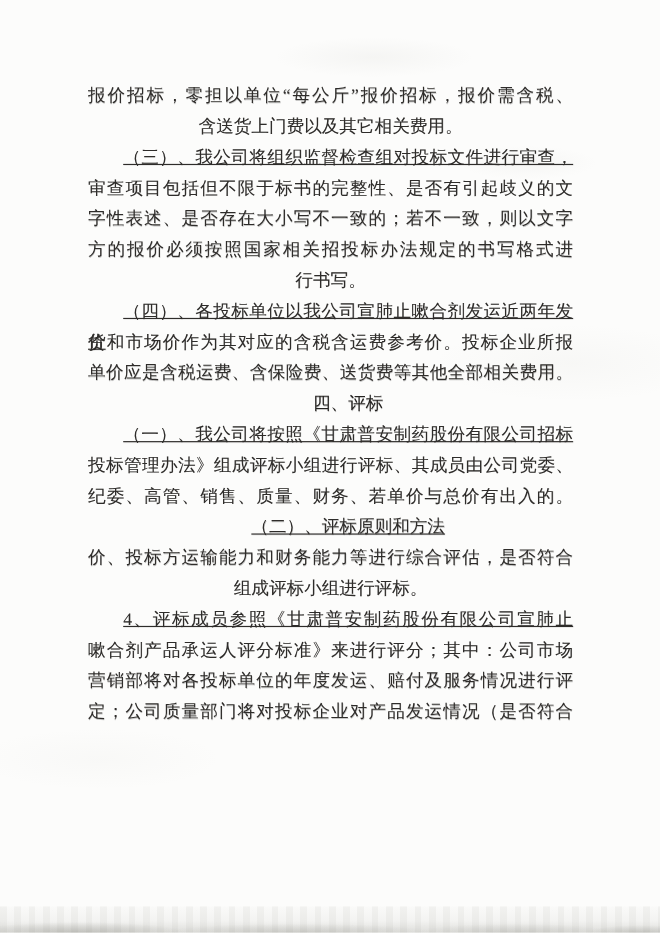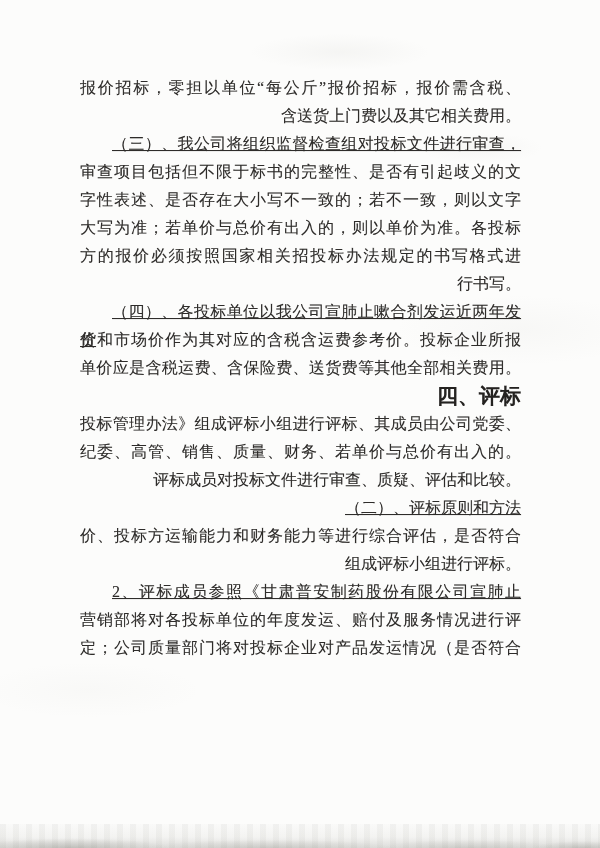--- a/index.html
+++ b/index.html
@@ -28,34 +28,34 @@
     left: 80px;
     top: 74px;
     width: 441px;
     font-size: 16px;
     line-height: 28px;
     color: #2e2c2a;
     text-shadow: 0.3px 0.3px 0.4px rgba(40,40,40,0.25);
   }
   .ln {
     height: 28px;
-    text-align: right;
+    text-align: center;
   }
   .ln.fill {
     text-align: justify;
     text-align-last: justify;
   }
   .ln.indent {
     text-indent: 32px;
     text-decoration: underline;
   }
   .ln.heading {
     font-family: "Liberation Sans", "DejaVu Sans", sans-serif;
-    font-weight: bold;
-    font-size: 21px;
+    font-weight: normal;
+    font-size: 16px;
     text-indent: 32px;
     color: #242220;
   }
   
   .scan-edge {
     position: absolute;
     left: 0;
     bottom: 0;
     width: 600px;
     height: 24px;
@@ -76,31 +76,31 @@
 </head>
 <body>
 
 <div class="page">
   <div class="text-block">
     <div class="ln fill">报价招标，零担以单位“每公斤”报价招标，报价需含税、</div>
     <div class="ln">含送货上门费以及其它相关费用。</div>
     <div class="ln indent fill">（三）、我公司将组织监督检查组对投标文件进行审查，</div>
     <div class="ln fill">审查项目包括但不限于标书的完整性、是否有引起歧义的文</div>
     <div class="ln fill">字性表述、是否存在大小写不一致的；若不一致，则以文字</div>
-    <div class="ln fill">大写为准；若单价与总价有出入的，则以单价为准。各投标</div>
     <div class="ln fill">方的报价必须按照国家相关招投标办法规定的书写格式进</div>
     <div class="ln">行书写。</div>
     <div class="ln indent fill">（四）、各投标单位以我公司宣肺止嗽合剂发运近两年发货</div>
     <div class="ln fill">价和市场价作为其对应的含税含运费参考价。投标企业所报</div>
     <div class="ln fill">单价应是含税运费、含保险费、送货费等其他全部相关费用。</div>
     <div class="ln heading">四、评标</div>
+    <div class="ln indent fill">（一）、我公司将按照《甘肃普安制药股份有限公司招标</div>
     <div class="ln fill">投标管理办法》组成评标小组进行评标、其成员由公司党委、</div>
     <div class="ln fill">纪委、高管、销售、质量、财务、若单价与总价有出入的。</div>
-    <div class="ln">评标成员对投标文件进行审查、质疑、评估和比较。</div>
     <div class="ln indent">（二）、评标原则和方法</div>
     <div class="ln fill">价、投标方运输能力和财务能力等进行综合评估，是否符合</div>
     <div class="ln">组成评标小组进行评标。</div>
-    <div class="ln indent fill">2、评标成员参照《甘肃普安制药股份有限公司宣肺止</div>
+    <div class="ln indent fill">4、评标成员参照《甘肃普安制药股份有限公司宣肺止</div>
+    <div class="ln fill">嗽合剂产品承运人评分标准》来进行评分；其中：公司市场</div>
     <div class="ln fill">营销部将对各投标单位的年度发运、赔付及服务情况进行评</div>
     <div class="ln fill">定；公司质量部门将对投标企业对产品发运情况（是否符合</div>
   </div>
   <div class="scan-edge"></div>
 </div>
 
 </body></html>

